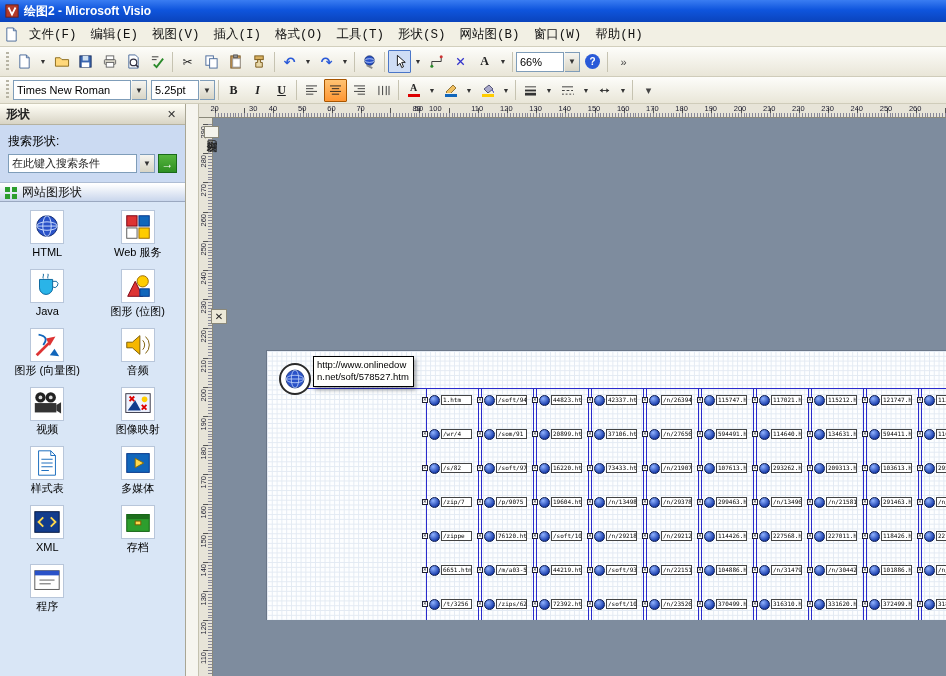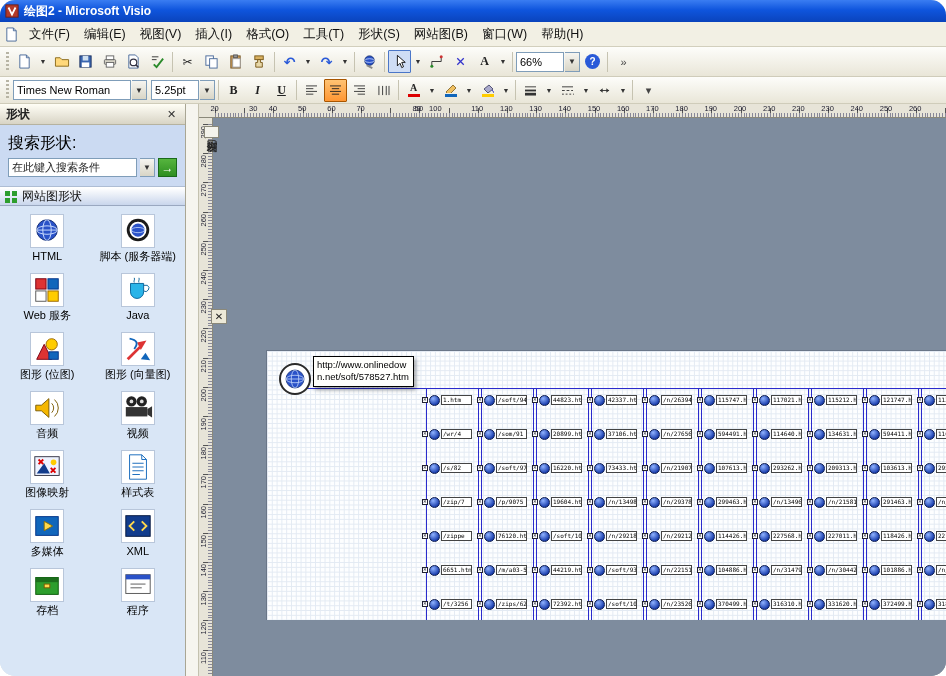--- a/index.html
+++ b/index.html
@@ -1,27 +1,27 @@
 <!DOCTYPE html>
 <html><head>
 <meta charset="utf-8">
 <style>
   *{box-sizing:border-box;margin:0;padding:0}
   html,body{width:946px;height:676px;overflow:hidden;font-family:"Liberation Sans","DejaVu Sans",sans-serif;}
-  .app{position:relative;width:946px;height:676px;background:#ece9d8;overflow:hidden;border-radius:15px;}
+  .app{position:relative;width:946px;height:676px;background:#ece9d8;overflow:hidden;}
 
   
   .titlebar{position:absolute;left:0;top:0;width:946px;height:22px;display:flex;align-items:center;gap:5px;
     padding:0 5px;background:linear-gradient(180deg,#3a7df2 0%,#0f55dd 45%,#0a43bc 100%);color:#fff;
     font-weight:bold;font-size:12px;}
   .visio-icon{width:14px;height:14px;flex:none}
 
   
   .menubar{position:absolute;left:0;top:22px;width:946px;height:25px;background:#f2f0e4;border-bottom:1px solid #d2cfbd;
-    display:flex;align-items:center;font-size:12.5px;color:#111;padding-left:3px;}
+    display:flex;align-items:center;font-size:12.5px;color:#111;padding-left:3px;font-family:Liberation Mono, monospace;}
   .menubar .doc-ic{width:17px;height:17px;display:flex;align-items:center;justify-content:center;margin-right:2px;}
   .menu-item{padding:3px 7px;cursor:default;}
 
   
   .tb{position:absolute;left:0;width:946px;background:linear-gradient(#fdfdfa,#ecead e0,#e9e6d8);
     background:linear-gradient(#fdfdfa,#e9e6d8);border-bottom:1px solid #cfccba;display:flex;align-items:center;gap:1px;padding:0 3px;}
   .tb1{top:47px;height:30px;}
   .tb2{top:77px;height:27px;}
   .handle{width:3px;height:20px;margin:0 3px;background:repeating-linear-gradient(180deg,#b7b4a4 0 2px,transparent 2px 4px);}
   .sep{width:1px;height:20px;background:#c6c3b1;margin:0 2px;flex:none;}
@@ -41,21 +41,21 @@
   .colstack{display:flex;flex-direction:column;align-items:center;line-height:1;}
   .colstack .bar{width:12px;height:3px;margin-top:1px;}
   .colstack .lt{font-size:10px;font-weight:bold;font-family:"Liberation Serif",serif;}
 
   
   .shapes-panel{position:absolute;left:0;top:104px;width:186px;height:572px;background:#d9e6f6;border-right:1px solid #a9a694;display:flex;flex-direction:column;overflow:hidden;}
   .sp-header{height:21px;flex:none;display:flex;align-items:center;justify-content:space-between;padding:0 6px;
     background:linear-gradient(#fffef6,#d8d4c5);border-bottom:1px solid #b5b2a0;font-weight:bold;font-size:12px;color:#222;}
   .sp-close{width:15px;height:15px;display:flex;align-items:center;justify-content:center;font-size:11px;color:#333;border:1px solid transparent;}
   .sp-search{flex:none;background:#cbdaf2;padding:8px 8px 9px;border-bottom:1px solid #aebdd4;}
-  .sp-search .lab{font-size:16px;margin-bottom:4px;color:#000;}
+  .sp-search .lab{font-size:12px;margin-bottom:4px;color:#000;}
   .sp-srow{display:flex;align-items:center;gap:3px;}
   .sp-srow input{flex:1;height:19px;border:1px solid #7f9db9;font-size:11px;padding:0 3px;color:#222;min-width:0;font-family:inherit;}
   .sp-srow .cdrop{height:19px;}
   .go-btn{width:19px;height:19px;flex:none;background:linear-gradient(#56b53e,#2e8f22);border:1px solid #1a6a1a;color:#fff;
     display:flex;align-items:center;justify-content:center;font-size:12px;font-weight:bold;}
   .sten-bar{height:19px;flex:none;display:flex;align-items:center;gap:5px;padding:0 5px;font-size:12px;color:#111;
     background:linear-gradient(#ffffff,#c9d6ec);border-top:1px solid #fff;border-bottom:1px solid #9aa8c0;}
   .sten-body{flex:1;display:grid;grid-template-columns:1fr 1fr;align-content:start;row-gap:3px;padding:6px 2px;overflow:hidden;background:#d9e6f6;}
   .shape-item{display:flex;flex-direction:column;align-items:center;gap:2px;padding:2px 0;min-height:56px;}
   .shape-ic{width:34px;height:34px;background:#fff;border:1px solid #b8c6da;display:flex;align-items:center;justify-content:center;flex:none;}
@@ -388,31 +388,20 @@
             <svg width="30" height="30" viewBox="0 0 32 32">
           <circle cx="16" cy="15" r="11" fill="#2a52c8" stroke="#102a70"></circle>
           <ellipse cx="16" cy="15" rx="11" ry="4.5" fill="none" stroke="#cfe0ff"></ellipse>
           <ellipse cx="16" cy="15" rx="4.5" ry="11" fill="none" stroke="#cfe0ff"></ellipse>
           <line x1="5" y1="15" x2="27" y2="15" stroke="#cfe0ff"></line>
             </svg>
           </span>
         <span class="shape-lb">HTML</span>
       </div>
 
-      <div class="shape-item">
-        <span class="shape-ic">
-            <svg width="30" height="30" viewBox="0 0 32 32">
-          <circle cx="16" cy="15" r="12" fill="#1a1a1a"></circle>
-              <circle cx="16" cy="15" r="9" fill="#fff"></circle>
-          <circle cx="16" cy="15" r="7" fill="#2a52c8"></circle>
-              <ellipse cx="16" cy="15" rx="7" ry="2.8" fill="none" stroke="#cfe0ff" stroke-width=".8"></ellipse>
-            </svg>
-          </span>
-        <span class="shape-lb">脚本 (服务器端)</span>
-      </div>
 
       <div class="shape-item">
         <span class="shape-ic">
             <svg width="30" height="30" viewBox="0 0 32 32">
           <rect x="4" y="4" width="11" height="11" fill="#d33" stroke="#701"></rect>
               <rect x="17" y="4" width="11" height="11" fill="#16b" stroke="#038"></rect>
           <rect x="4" y="17" width="11" height="11" fill="#fff" stroke="#555"></rect>
               <rect x="17" y="17" width="11" height="11" fill="#fc0" stroke="#960"></rect>
             </svg>
           </span>

